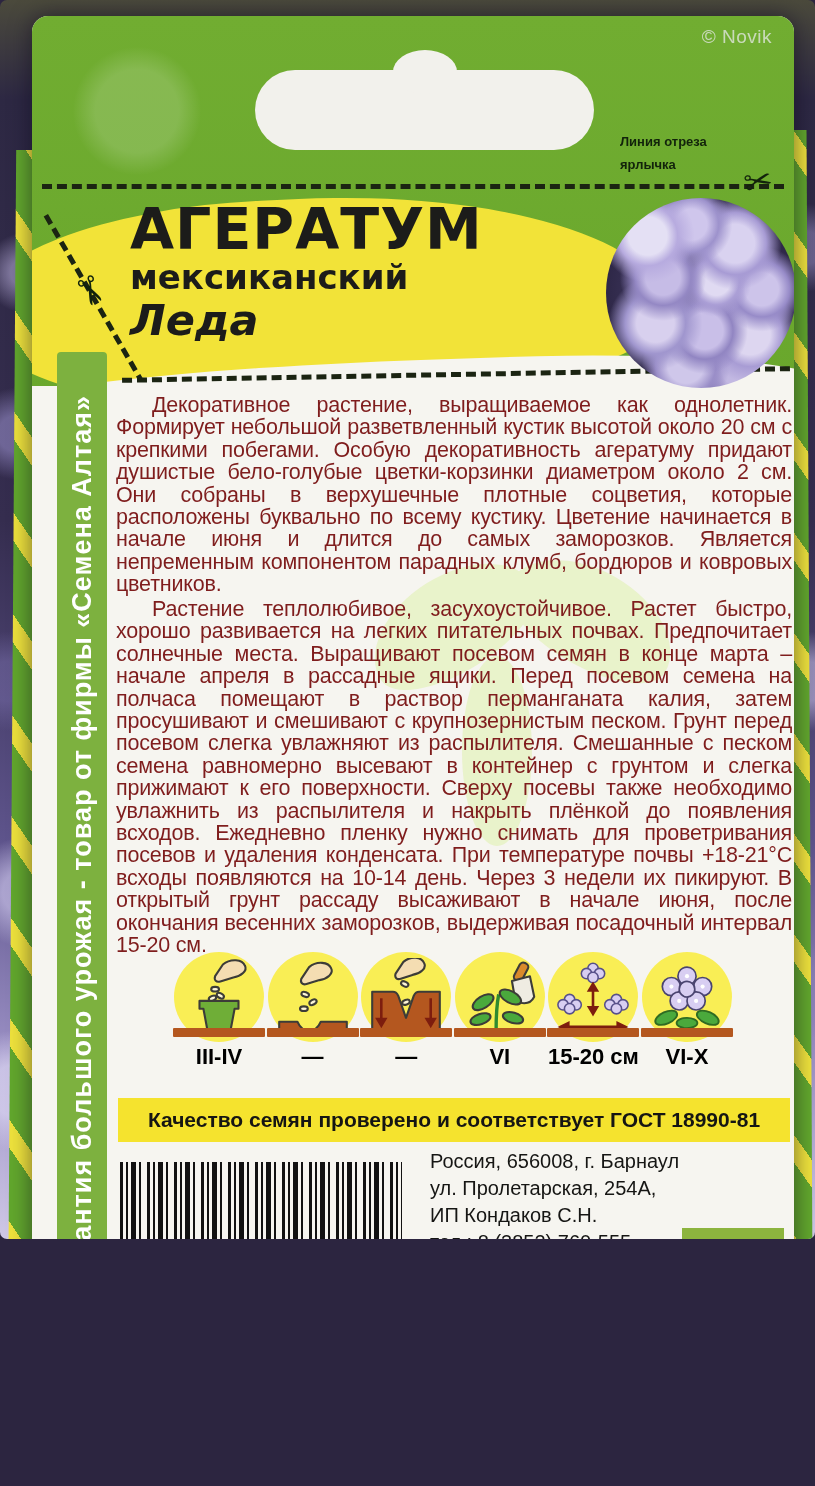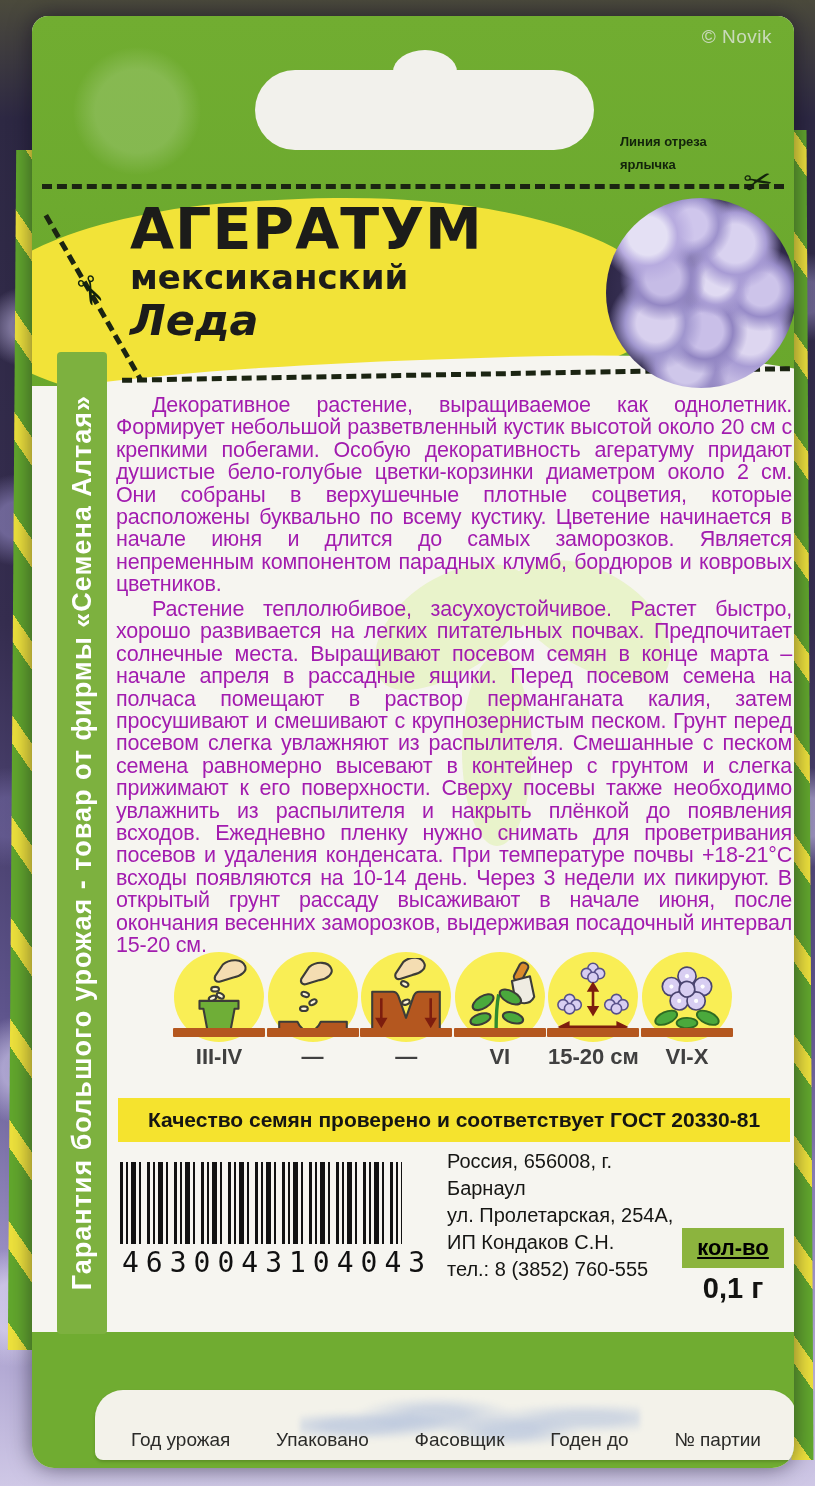--- a/index.html
+++ b/index.html
@@ -2,31 +2,32 @@
 <html lang="ru" style="--c-green: #69a72c; --c-green-strip: #7db13f; --c-yellow: #f2e338; --c-band-yellow: #f5e32e; --c-red: #e8432c; --c-badge: #8cb43e; --c-soil: #b4571f; --c-icon-yellow: #f9ee55; --c-ink: #1c1c1a; --c-paper: #f6f5f0;"><head>
 <meta charset="utf-8">
 <style>
   :root{
     --c-green:#69a72c; --c-green-strip:#7db13f; --c-yellow:#f2e338;
     --c-band-yellow:#f5e32e; --c-red:#e8432c; --c-badge:#8cb43e;
     --c-soil:#b4571f; --c-icon-yellow:#f9ee55; --c-ink:#1c1c1a; --c-paper:#f6f5f0;
   }
   html,body{margin:0;padding:0;}
   body{font-family:"Liberation Sans",sans-serif;background:#2c2540;}
-  .stage{position:relative;width:815px;height:1486px;overflow:hidden;
+  .stage{position:relative;width:815px;height:1239px;overflow:hidden;
     background:
       radial-gradient(circle at 3% 22%, rgba(190,180,225,.55) 0 14px, transparent 40px),
       radial-gradient(circle at 2% 35%, rgba(150,140,200,.6) 0 18px, transparent 46px),
       radial-gradient(circle at 1% 55%, rgba(120,110,170,.5) 0 20px, transparent 50px),
       radial-gradient(circle at 3% 72%, rgba(205,198,235,.65) 0 22px, transparent 55px),
       radial-gradient(circle at 2% 88%, rgba(220,214,242,.7) 0 26px, transparent 60px),
       radial-gradient(circle at 99% 20%, rgba(160,150,205,.5) 0 16px, transparent 44px),
       radial-gradient(circle at 99% 55%, rgba(200,192,232,.6) 0 20px, transparent 50px),
       radial-gradient(circle at 99% 80%, rgba(140,130,185,.55) 0 18px, transparent 48px),
       linear-gradient(180deg,#4b4a3c 0%, #2d2843 8%, #352d4f 42%, #5e548c 68%, #9a8fc4 85%, #cfc8e6 100%);
+    border-radius: 7px;
   }
   
   .sliver{position:absolute;background:repeating-linear-gradient(55deg,#eee23c 0 16px,#62a72d 16px 58px);z-index:1;}
   .sliver.left{left:12px;top:150px;width:26px;height:1200px;transform:rotate(.4deg);}
   .sliver.right{left:788px;top:130px;width:22px;height:1330px;transform:rotate(-.3deg);}
 
   .packet{position:absolute;left:32px;top:16px;width:762px;height:1452px;z-index:2;
     border-radius:16px 16px 22px 22px;overflow:hidden;background:var(--c-paper,#f6f5f0);
     box-shadow:0 0 22px rgba(10,5,25,.55);}
 
@@ -73,53 +74,53 @@
       radial-gradient(circle at 52% 70%, #c9bfe8 0 11%, #9185c2 17%, transparent 26%),
       radial-gradient(circle at 76% 72%, #ddd6f0 0 10%, #a89cd4 16%, transparent 24%),
       radial-gradient(circle at 42% 88%, #cfc7ea 0 9%, #9a8ec8 15%, transparent 22%),
       radial-gradient(circle at 70% 90%, #c2b8e2 0 8%, #8d81bc 14%, transparent 20%),
       radial-gradient(circle at 50% 50%, #554d74 0%, #332c4e 62%, #1e1932 100%);}
 
   
   .body-white{position:absolute;left:0;top:370px;width:100%;height:946px;background:var(--c-paper,#f6f5f0);z-index:1;}
   .sprout-wm{position:absolute;z-index:2;opacity:.55;}
   .leaf{position:absolute;background:#dff0ae;border-radius:50% 50% 50% 50%/60% 60% 40% 40%;}
-  .para{position:absolute;left:84px;width:676px;z-index:3;color:#a21caf;font-size:21.5px;line-height:22.4px;
+  .para{position:absolute;left:84px;width:676px;z-index:3;color:#7f1d1d;font-size:21.5px;line-height:22.4px;
     text-align:justify;text-indent:36px;letter-spacing:-.2px;}
   .p1{top:378px;}
   .p2{top:582px;}
 
   
   .side-strip{position:absolute;left:25px;top:336px;width:50px;height:982px;background:var(--c-green-strip,#7db13f);
     z-index:5;border-radius:4px;display:flex;align-items:center;justify-content:center;}
   .side-strip span{writing-mode:vertical-rl;transform:rotate(180deg);white-space:nowrap;
     color:#fff;font-size:27px;font-weight:600;letter-spacing:1px;}
 
   
   .icons-row{position:absolute;left:141px;top:936px;width:560px;display:flex;justify-content:space-between;z-index:3;}
   .icon-item{width:92px;display:flex;flex-direction:column;align-items:center;}
   .icon-circle{width:90px;height:90px;border-radius:50%;background:var(--c-icon-yellow,#f9ee55);
     display:flex;align-items:center;justify-content:center;}
   .icon-soil{width:92px;height:9px;background:var(--c-soil,#b4571f);margin-top:-14px;border-radius:1px;}
-  .icon-label{margin-top:7px;font-size:22px;font-weight:600;color:#404040;}
+  .icon-label{margin-top:7px;font-size:22px;font-weight:600;color:#000000;}
 
   
   .gost-band{position:absolute;left:86px;top:1082px;width:672px;height:44px;background:var(--c-band-yellow,#f5e32e);
     z-index:3;display:flex;align-items:center;justify-content:center;
     font-size:21px;font-weight:700;color:#151513;}
 
   
   .barcode{position:absolute;left:88px;top:1146px;width:282px;z-index:3;}
   .bars{height:82px;background:repeating-linear-gradient(90deg,#121212 0 3px,transparent 3px 6px,#121212 6px 8px,transparent 8px 11px,#121212 11px 16px,transparent 16px 19px,#121212 19px 21px,transparent 21px 27px);}
   .bc-digits{display:flex;justify-content:space-between;padding:2px 2px 0 2px;
     font-family:"DejaVu Sans Mono",monospace;font-size:28px;color:#111;}
   .bc-digits span{letter-spacing:7px;}
   .producer{position:absolute;left:398px;top:1132px;width:250px;z-index:3;color:#161614;}
   .prod-head{font-size:25px;font-weight:700;margin-bottom:4px;}
-  .prod-line{font-size:20px;line-height:27px;margin-left:17px;}
+  .prod-line{font-size:20px;line-height:27px;}
   .prod-site{font-size:26px;font-weight:700;margin-top:2px;}
   .qty-badge{position:absolute;left:650px;top:1212px;width:102px;height:40px;background:var(--c-badge,#8cb43e);
     z-index:3;display:flex;align-items:center;justify-content:center;color:#000000;font-size:22px;font-weight:700;text-decoration:underline;}
   .qty-value{position:absolute;left:650px;top:1256px;width:102px;z-index:3;text-align:center;
     font-size:29px;font-weight:700;color:#131311;}
 
   
   .green-bottom{position:absolute;left:0;top:1314px;width:100%;height:138px;background:#70ac31;}
   .flap{position:absolute;left:63px;top:1374px;width:702px;height:70px;background:#f3f2ea;z-index:3;
     border-radius:28px 28px 8px 8px;box-shadow:0 2px 3px rgba(40,60,10,.25);}
@@ -302,21 +303,21 @@
                 <circle cx="24" cy="33" r="1.6"></circle>
                 <circle cx="37" cy="33" r="1.6"></circle>
               </g>
           </svg>
         </div>
         <div class="icon-soil"></div>
         <div class="icon-label">VI-X</div>
       </div>
     </div>
 
-    <div class="gost-band">Качество семян проверено и соответствует ГОСТ 20330-81</div>
+    <div class="gost-band">Качество семян проверено и соответствует ГОСТ 18990-81</div>
 
     <div class="barcode">
       <div class="bars"></div>
       <div class="bc-digits">
         <span>4630043</span>
         <span>104043</span>
       </div>
     </div>
 
     <div class="producer">

